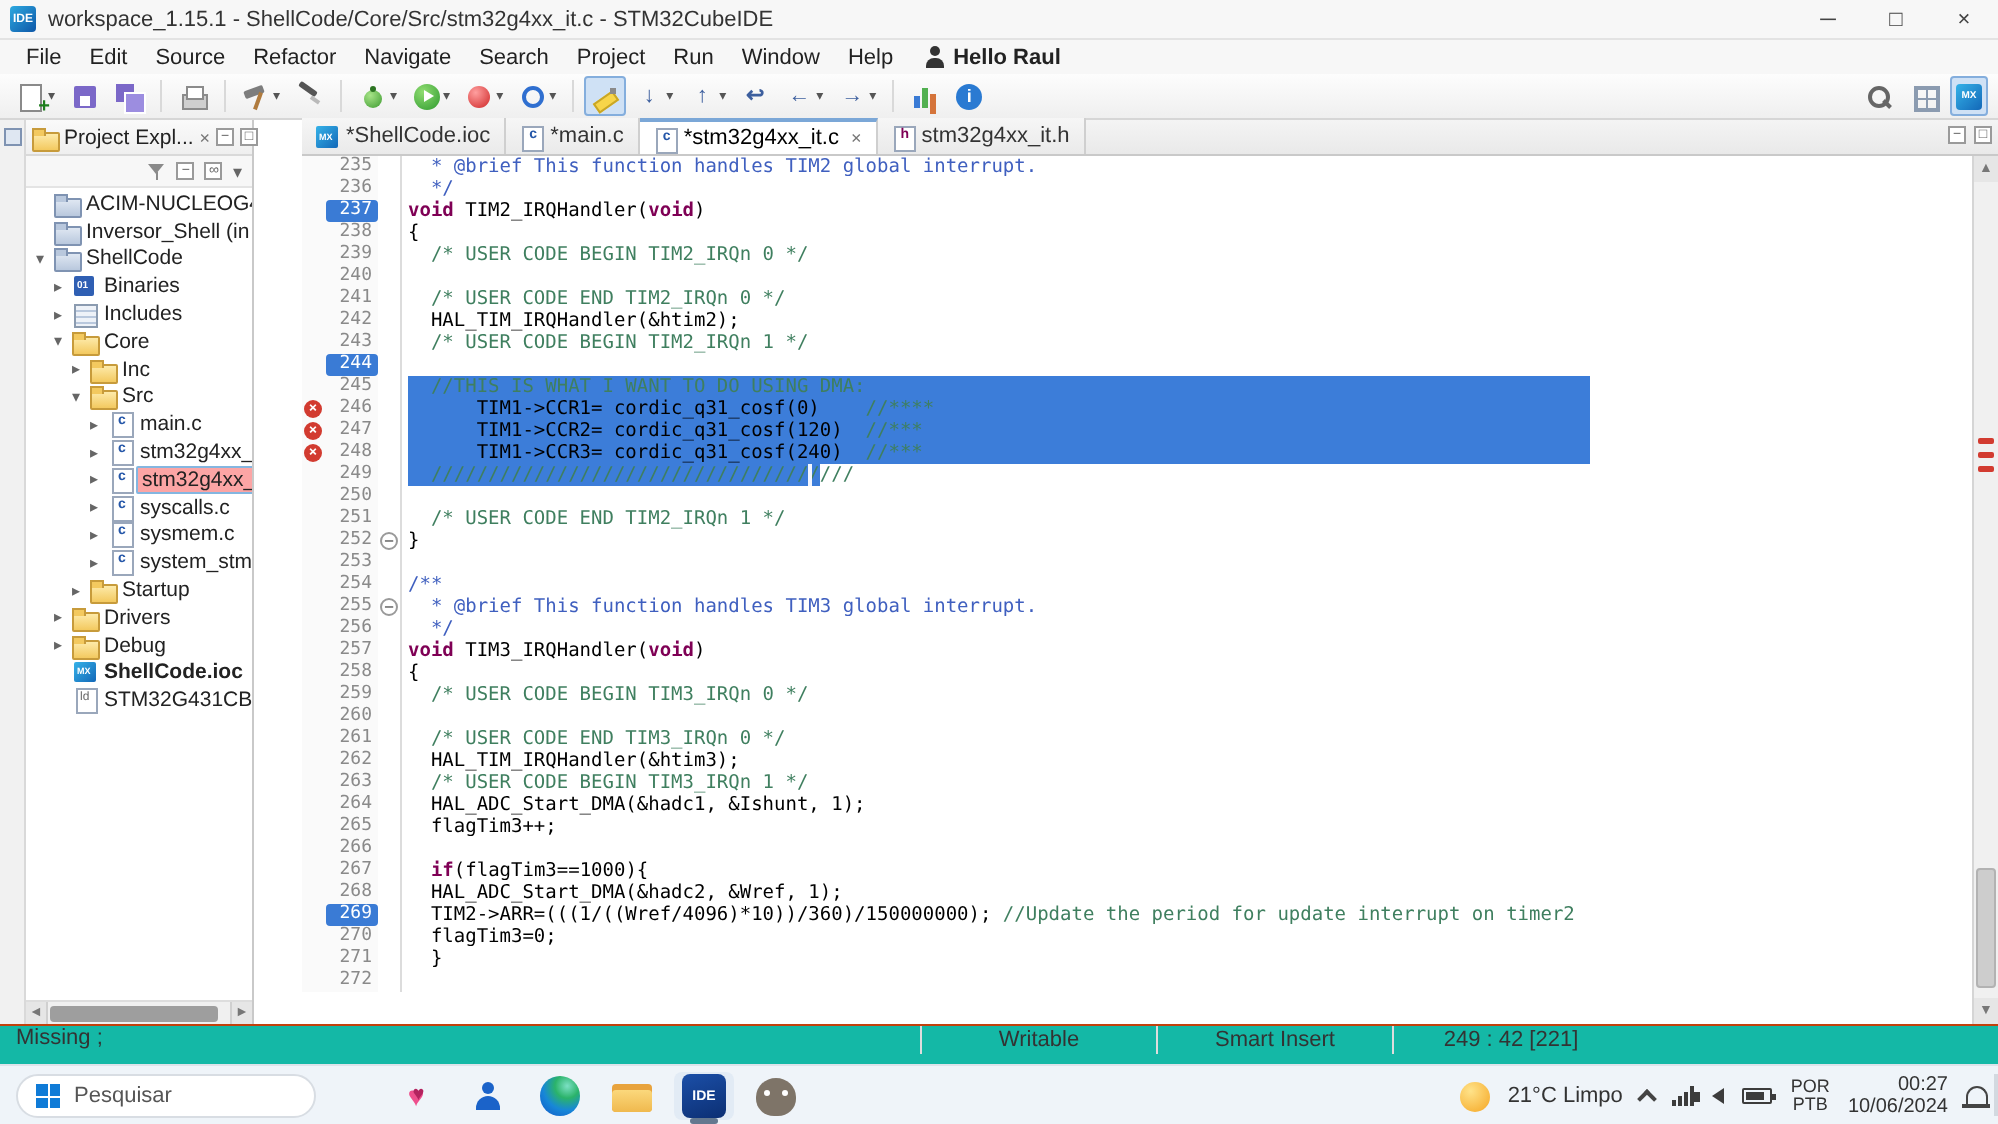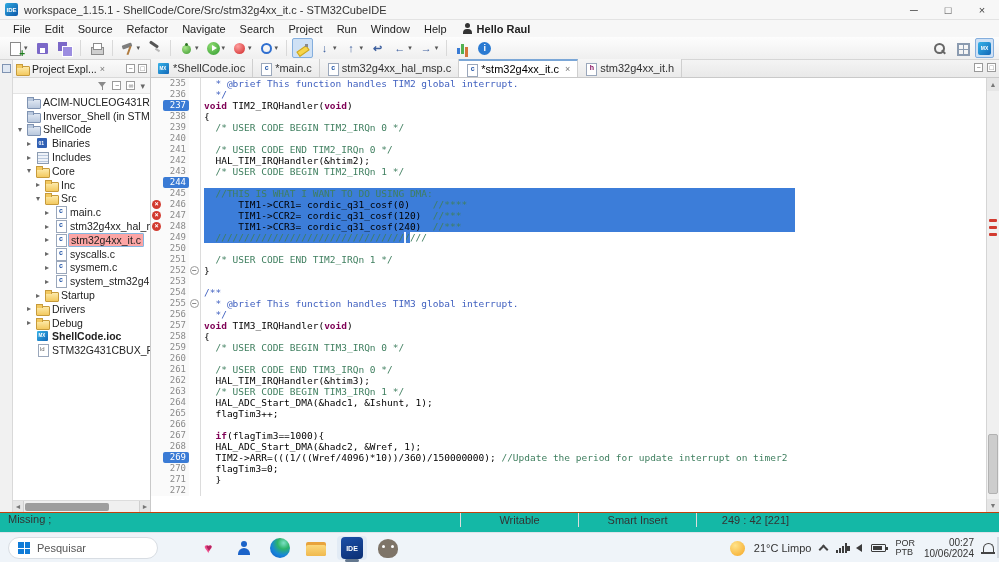--- a/index.html
+++ b/index.html
@@ -58,21 +58,21 @@
 .ic.magnifier::after{content:"";position:absolute;left:9px;top:10px;width:5px;height:2px;background:#666;transform:rotate(45deg)}
 .ic.grid::before{content:"";position:absolute;left:2px;top:2px;width:11px;height:11px;border:1px solid #8b9bb0;background:linear-gradient(#8b9bb0 1px,transparent 1px),linear-gradient(90deg,#8b9bb0 1px,transparent 1px);background-size:5px 5px}
 .mxsq{width:13px;height:13px;border-radius:2px;background:linear-gradient(135deg,#35b2e8,#1368b8);color:#fff;font-size:5px;font-weight:bold;display:flex;align-items:center;justify-content:center}
 
 
 #main{position:absolute;top:60px;left:0;right:0;bottom:50px}
 #leftstrip{position:absolute;left:0;top:0;bottom:0;width:13px;background:#f1f1f1;border-right:1px solid #d9d9d9}
 .stripico{width:9px;height:9px;margin:4px auto;border:1px solid #7f93b2;background:#dfe7f2}
 
 
-#explorer{position:absolute;left:13px;top:0;bottom:0;width:138px;background:#fff;border-right:1px solid #c9c9c9}
+#explorer{position:absolute;left:13px;top:0;bottom:0;width:114px;background:#fff;border-right:1px solid #c9c9c9}
 #exphead{height:18px;display:flex;align-items:center;background:linear-gradient(#fafafa,#efefef);border-bottom:1px solid #d9d9d9;padding:0 3px;gap:3px}
 #exphead .tlabel{font-size:10.5px;white-space:nowrap}
 #exphead .x{color:#777;font-size:9px}
 #exphead .hicons{margin-left:auto;display:flex;gap:3px}
 .hbox{width:9px;height:9px;border:1px solid #9a9a9a;background:#fff;font-size:7px;line-height:7px;text-align:center;color:#666}
 #exptools{height:16px;display:flex;align-items:center;justify-content:flex-end;gap:5px;padding:0 5px;background:#f7f7f7;border-bottom:1px solid #e4e4e4}
 .funnel{width:9px;height:9px;position:relative}
 .funnel::before{content:"";position:absolute;left:0;top:1px;border-left:4px solid transparent;border-right:4px solid transparent;border-top:5px solid #8a8a8a}
 .funnel::after{content:"";position:absolute;left:3.5px;top:5px;width:1.5px;height:4px;background:#8a8a8a}
 .toolglyph{font-size:9px;color:#666;line-height:14px}
@@ -167,21 +167,21 @@
 .wicon{width:15px;height:15px;border-radius:50%;background:radial-gradient(circle at 35% 30%,#ffe38a,#f5a623)}
 .wtext{font-size:11px;color:#333;white-space:nowrap}
 .chev{width:7px;height:7px;border-left:2px solid #444;border-top:2px solid #444;transform:rotate(45deg);margin-top:3px}
 .bars{display:flex;align-items:flex-end;gap:1px;height:10px}
 .bars span{width:2px;background:#3c3c3c;display:block}
 .spk{width:0;height:0;border-top:4px solid transparent;border-bottom:4px solid transparent;border-right:6px solid #3c3c3c;position:relative}
 .spk::before{content:"";position:absolute;left:-10px;top:-2.5px;width:4px;height:5px;background:#3c3c3c}
 .batt{width:15px;height:8px;border:1px solid #3c3c3c;border-radius:1px;position:relative}
 .batt::before{content:"";position:absolute;left:1px;top:1px;bottom:1px;width:9px;background:#3c3c3c}
 .batt::after{content:"";position:absolute;right:-3px;top:2px;width:2px;height:3px;background:#3c3c3c}
-.lang{font-size:9px;line-height:9.5px;text-align:left;color:#333}
+.lang{font-size:9px;line-height:9.5px;text-align:center;color:#333}
 .clock{font-size:10px;line-height:11px;text-align:right;color:#333}
 .bell{width:11px;height:9px;border:1.5px solid #444;border-bottom:0;border-radius:6px 6px 0 0;position:relative;margin-top:-2px}
 .bell::after{content:"";position:absolute;left:-3px;bottom:-2px;width:14px;height:1.5px;background:#444}
 #desksliver{position:absolute;right:0;top:4px;bottom:4px;width:2px;background:#d3d9e0}
 </style>
 </head>
 <body>
 
 <div id="app">
 
@@ -427,24 +427,20 @@
 
     <div id="editor">
       <div id="edtabs">
         <div class="etab">
             <span class="tabic mx"></span>
             <span>*ShellCode.ioc</span>
           </div>
           <div class="etab">
             <span class="tabic c"></span>
             <span>*main.c</span>
-          </div>
-          <div class="etab">
-            <span class="tabic c"></span>
-            <span>stm32g4xx_hal_msp.c</span>
           </div>
           <div class="etab active">
             <span class="tabic c"></span>
             <span>*stm32g4xx_it.c</span>
             <span class="x">×</span>
           </div>
           <div class="etab">
             <span class="tabic h"></span>
             <span>stm32g4xx_it.h</span>
           </div>

